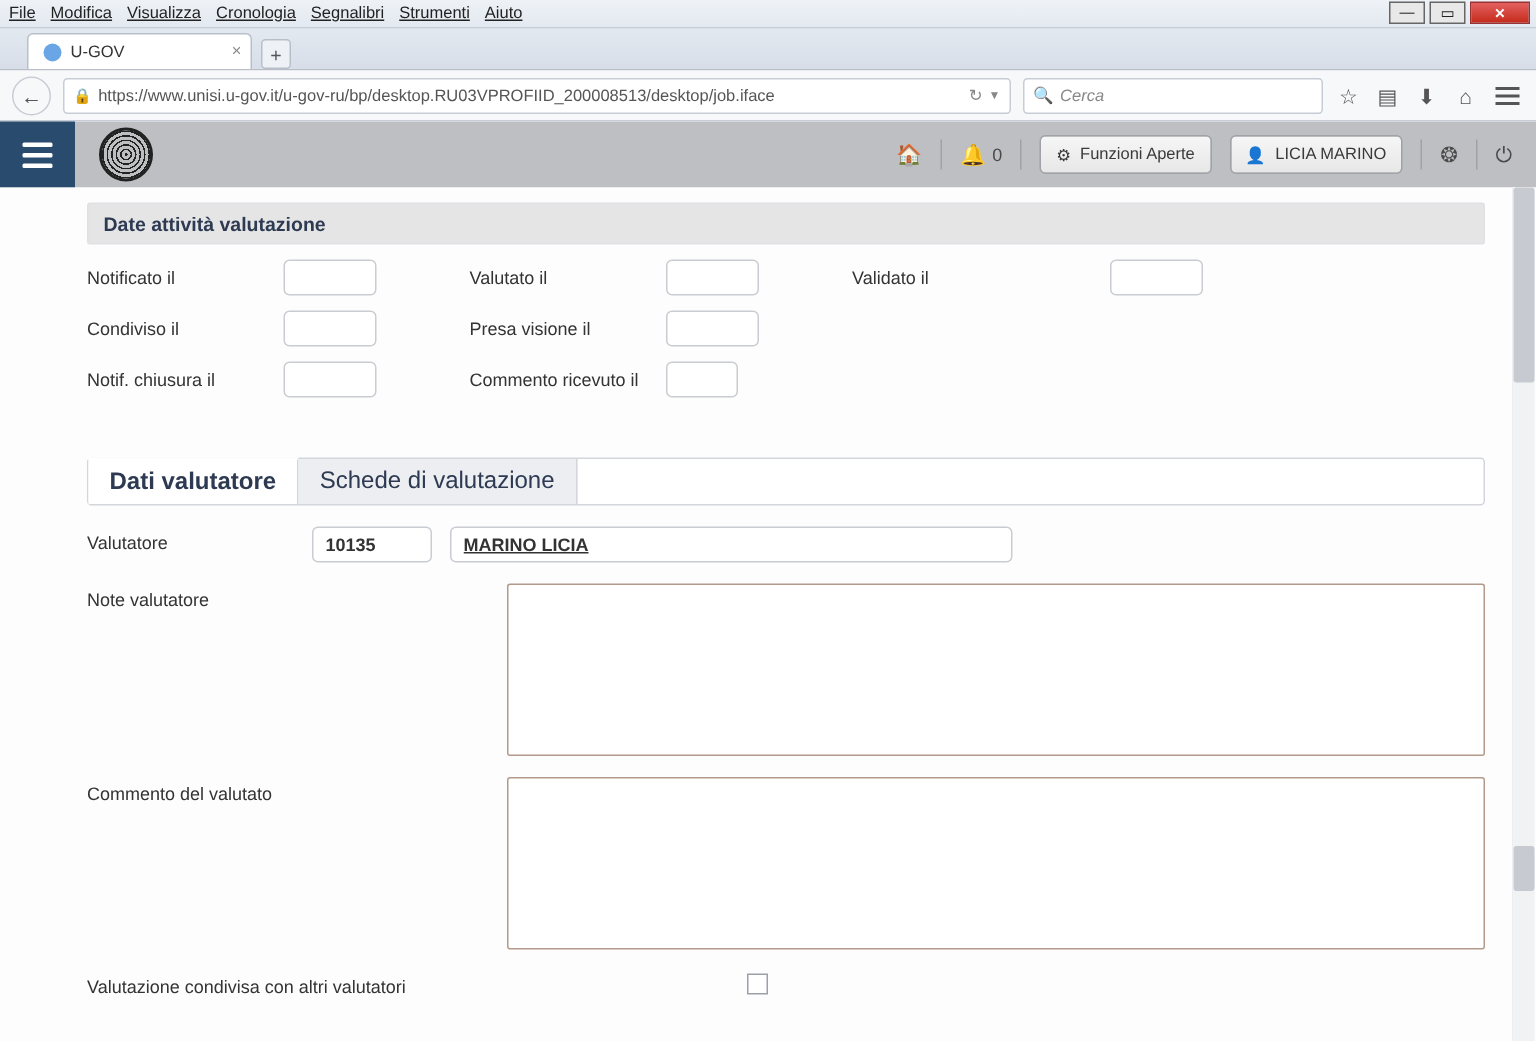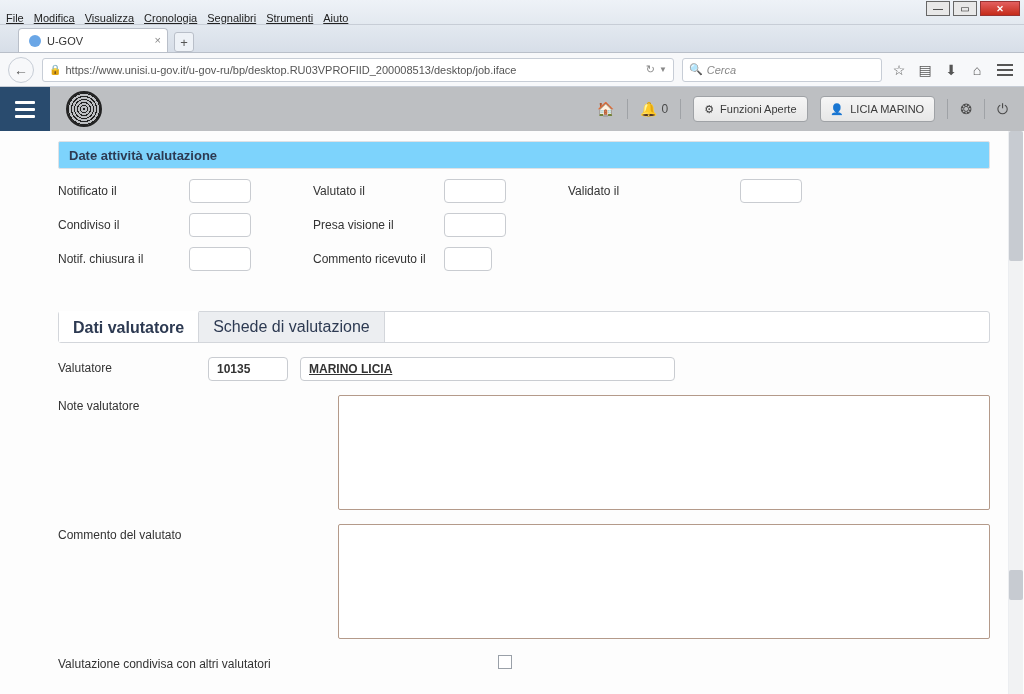--- a/index.html
+++ b/index.html
@@ -1,22 +1,22 @@
 <!DOCTYPE html>
 <html><head>
 <meta charset="utf-8">
 <style>
   * { box-sizing: border-box; margin: 0; padding: 0; font-family: "Segoe UI", Arial, sans-serif; }
   html, body { width: 1024px; height: 694px; overflow: hidden; background: #fff; }
 
   
   .browser-menubar {
     height: 19px; background: linear-gradient(#eef2f7,#e3e9f0);
-    border-bottom: 1px solid #c7cdd6; display: flex; 
-    padding: 12px 6px; font-size: 11px; color: #222; position: relative;
+    border-bottom: 1px solid #c7cdd6; display: flex; align-items: center;
+    padding: 0 6px; font-size: 11px; color: #222; position: relative;
   }
   .browser-menubar .menu-item { margin-right: 10px; cursor: default; }
   .browser-menubar .underline { text-decoration: underline; text-underline-offset: 1px; }
   .window-controls { position: absolute; right: 4px; top: 1px; display: flex; gap: 3px; }
   .win-btn { width: 24px; height: 15px; border: 1px solid #666; background:#e8e8e8; display:flex;align-items:center;justify-content:center;font-size:9px;}
   .win-btn.close { background: linear-gradient(#e36060,#c52b1a); color:#fff; border-color:#933; width:40px;}
   .win-btn.min::after { content:"—"; font-size:10px; }
   .win-btn.max::after { content:"▭"; font-size:10px; }
   .win-btn.close::after { content:"✕"; font-weight:bold; }
 
@@ -89,21 +89,21 @@
   .content-shell { display:flex; height: calc(100% - 44px); }
   .content-gutter-left { width:50px; background:#fdfdfd; }
   .content-main { flex:1; background:#fdfdfd; padding: 10px 18px 0 8px; overflow:hidden; }
   .content-gutter-right { width:16px; background:#fdfdfd; position:relative; border-left:1px solid #eceef1; }
   .fake-scroll { position:absolute; right:1px; top:0; width:14px; height:100%; background:#f1f2f3; }
   .fake-scroll-thumb { position:absolute; right:1px; top:0; width:14px; height:130px; background:#c7cbd1; border-radius:2px; }
   .fake-scroll-square { position:absolute; right:1px; bottom:100px; width:14px; height:30px; background:#c7cbd1; border-radius:2px; }
 
   
   .section-bar {
-    background:#7dd3fc; height:28px; display:flex; align-items:center;
+    background:#e5e5e5; height:28px; display:flex; align-items:center;
     padding:0 10px; border:1px solid #dfe1e5; border-radius:2px;
     font-weight:bold; color:#2d3a52; font-size:13px;
   }
 
   .date-grid { margin-top:10px; font-size:12px; color:#333; }
   .date-row { display:flex; align-items:center; gap:16px; margin-bottom:10px; }
   .dg-label { width:115px; }
   .dg-input {
     width:62px; height:24px; border:1px solid #c9ccd1; border-radius:4px; background:#fff;
   }

